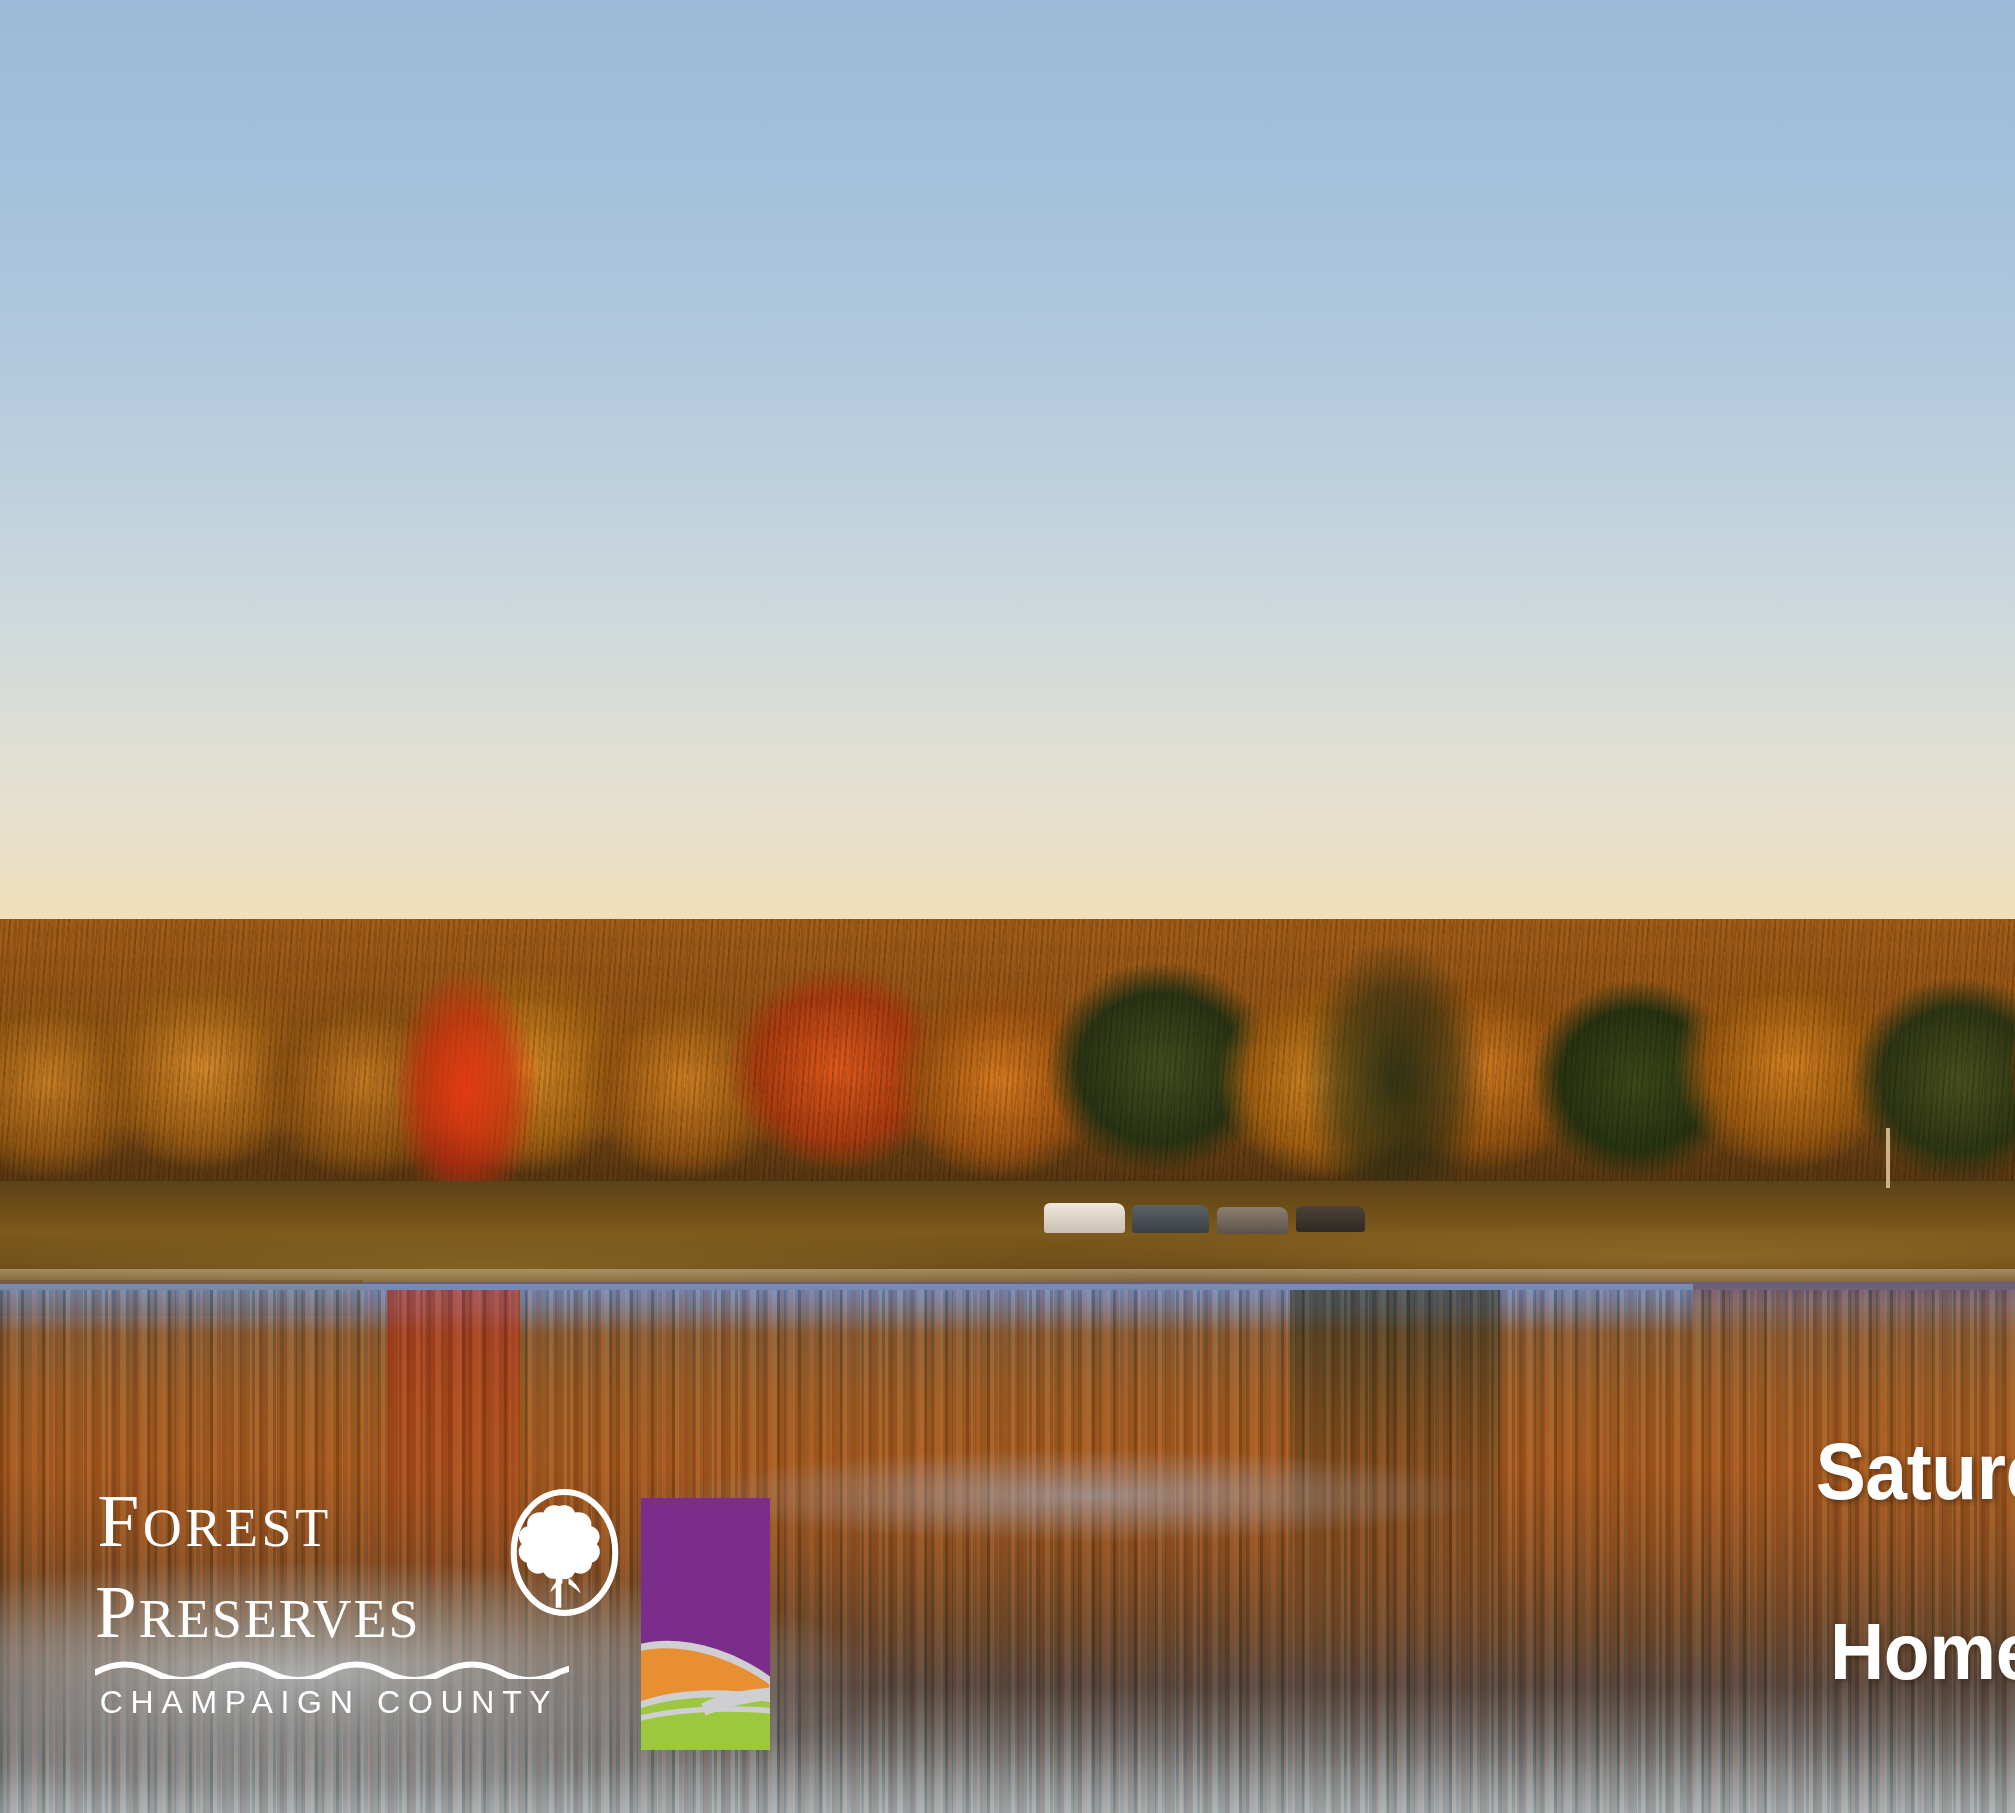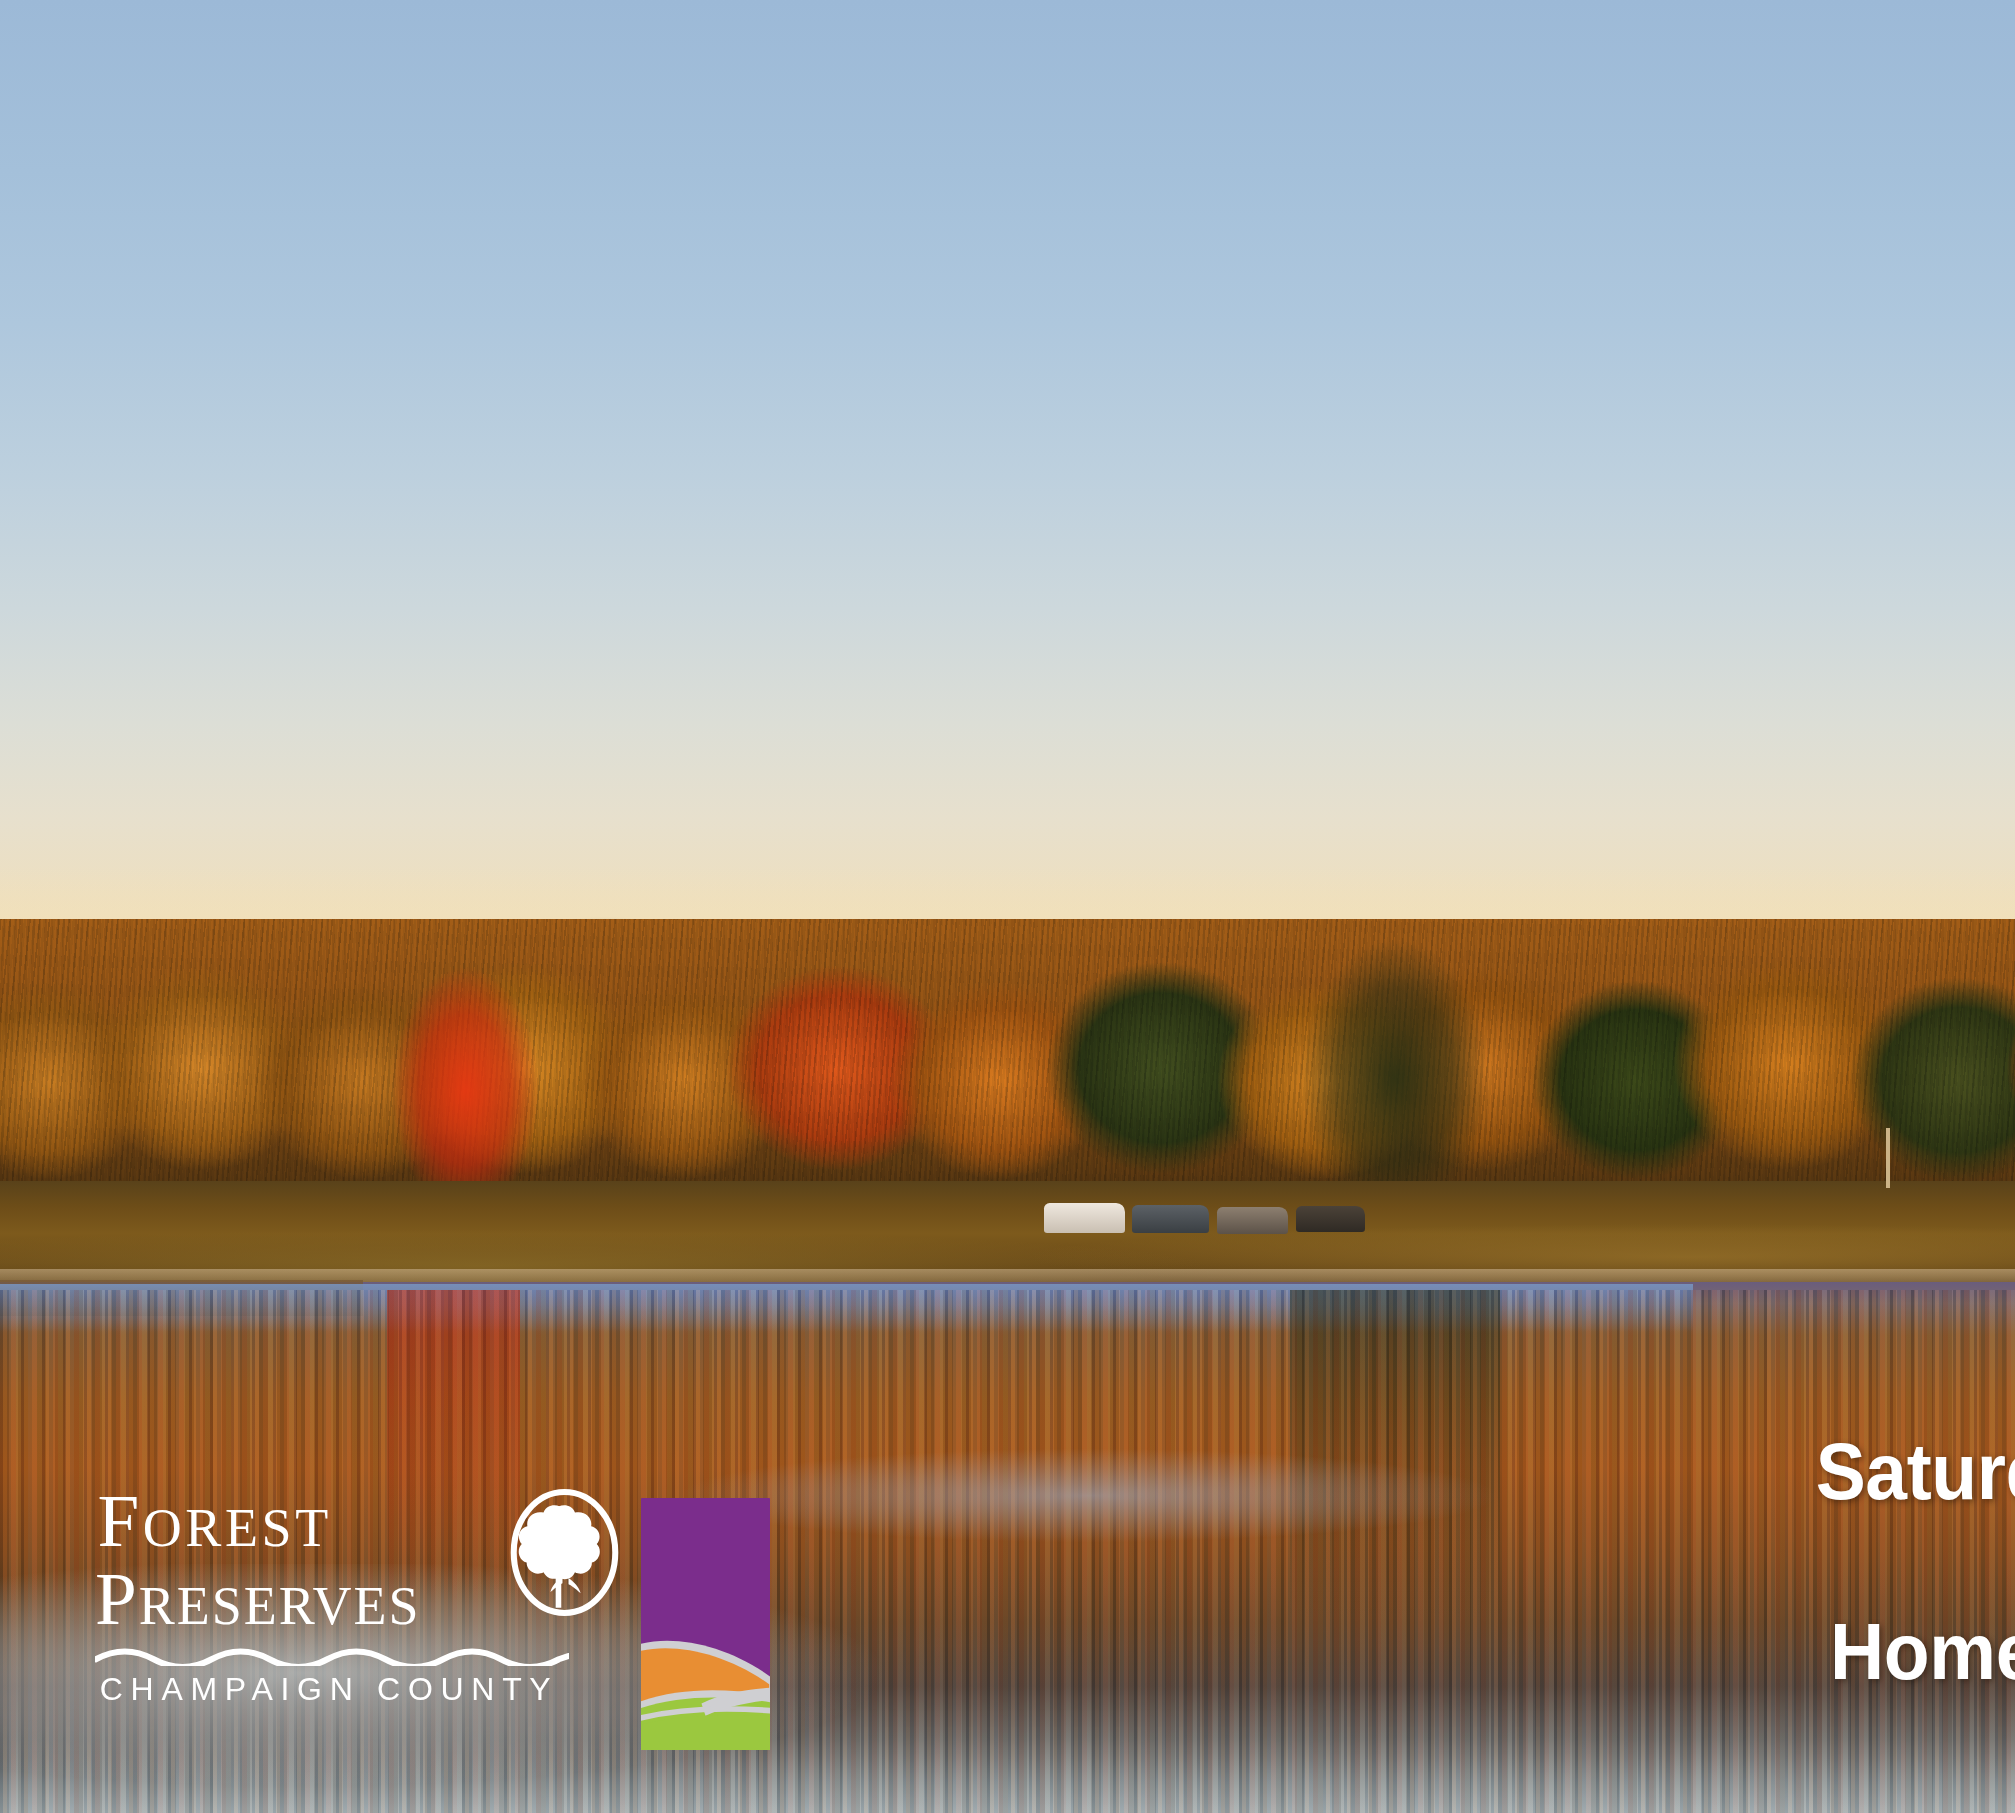--- a/index.html
+++ b/index.html
@@ -296,21 +296,21 @@
     position: absolute; left: 0; top: 0; width: 496px;
   }
   .logo-forest, .logo-preserves {
     font-family: "Liberation Serif", serif;
     font-weight: 400;
     color: #ffffff;
     line-height: 1;
     white-space: nowrap;
   }
   .logo-forest { font-size: 75px; letter-spacing: 3.6px; margin-left: 2.4px; }
-  .logo-preserves { font-size: 75px; letter-spacing: 2px; margin-top: 3px; }
+  .logo-preserves { font-size: 75px; letter-spacing: 2px; margin-top: 16px; }
   .logo-cap { font-size: 0.72em; }
   .logo-wave { margin-top: 12px; width: 474px; height: 17.7px; display:block; }
   .logo-county {
     font-family: "Liberation Sans", sans-serif;
     font-weight: 400;
     font-size: 32px;
     letter-spacing: 7.7px;
     color: #ffffff;
     margin-top: 5px;
     margin-left: 4.8px;

